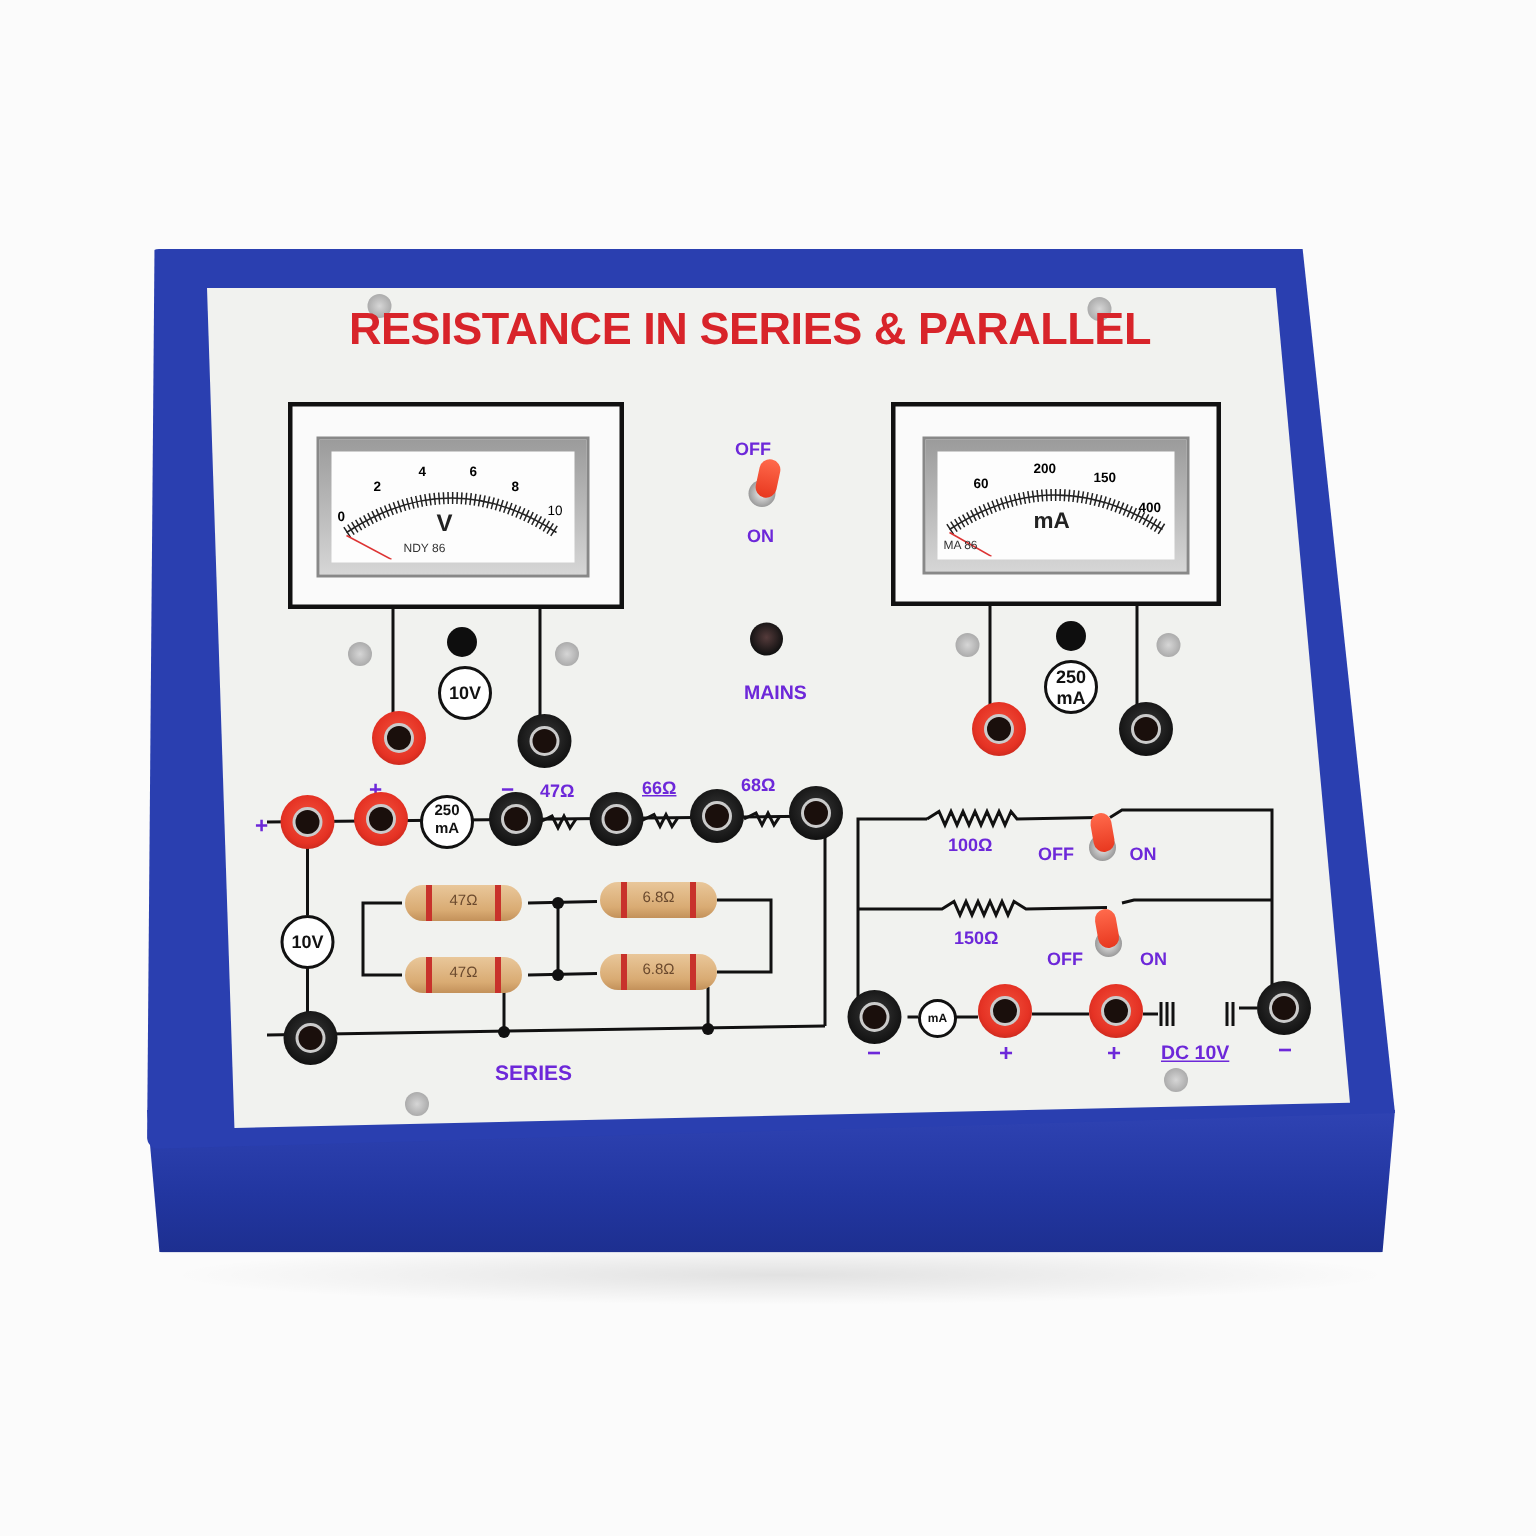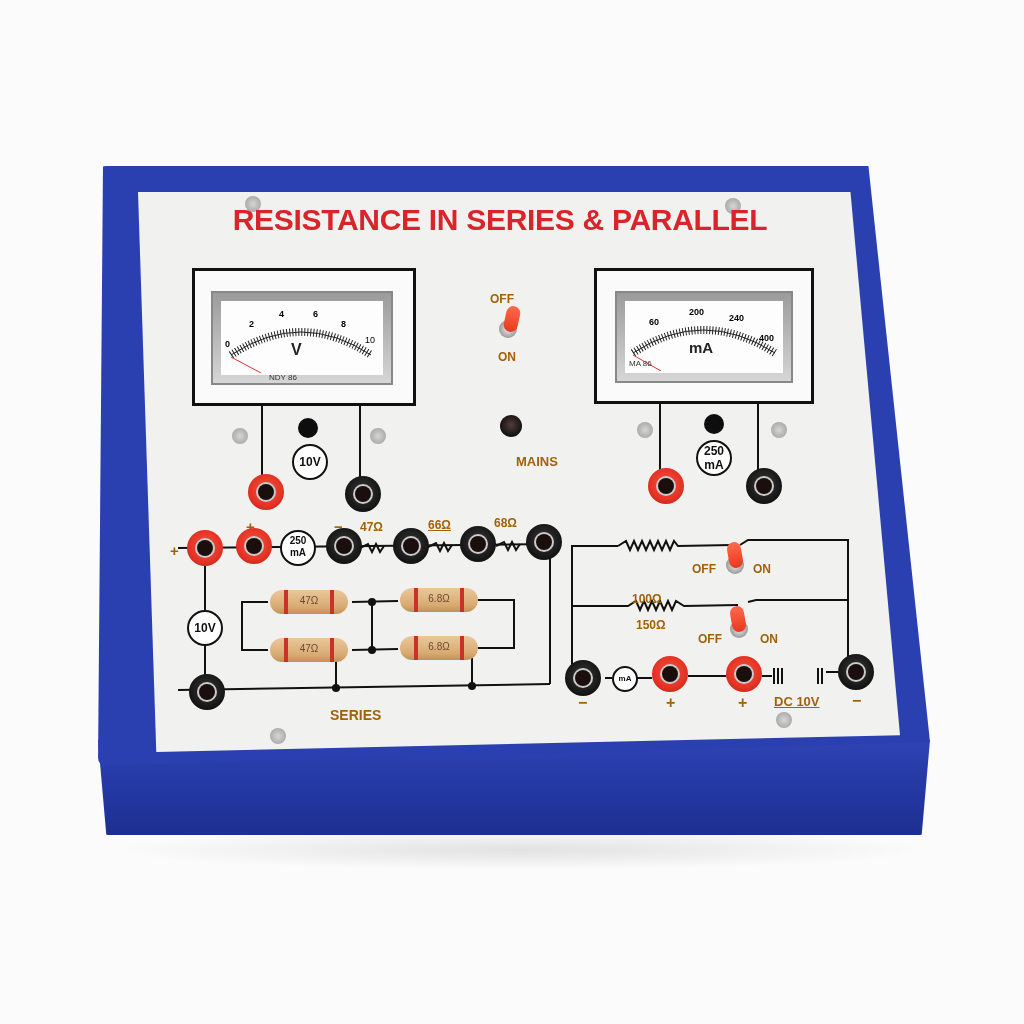--- a/index.html
+++ b/index.html
@@ -6,21 +6,21 @@
   body{width:1024px;height:1024px;position:relative;overflow:hidden;font-family:"Liberation Sans",sans-serif;}
   .abs{position:absolute;}
   .shadow{left:110px;top:830px;width:820px;height:40px;border-radius:50%;background:radial-gradient(ellipse at center,rgba(0,0,0,0.10),rgba(0,0,0,0) 70%);}
   .case-front{left:98px;top:740px;width:832px;height:95px;background:linear-gradient(#2f43b3,#2236a0 60%,#1d2f90);border-radius:0 0 10px 10px;clip-path:polygon(0 0,100% 0,99% 100%,1% 100%);}
   .case-top{left:98px;top:166px;width:832px;height:600px;background:#2a3fb0;clip-path:polygon(0.6% 0,92.6% 0,100% 96%,0 100%);border-radius:8px;}
   .panel{left:138px;top:192px;width:762px;height:560px;background:#f1f2ef;clip-path:polygon(0 0,93.5% 0,100% 97%,2.4% 100%);}
   .title{left:140px;top:203px;width:720px;text-align:center;color:#d8242a;font-weight:bold;font-size:30px;letter-spacing:-0.3px;}
   .meter-frame{border:3px solid #111;background:#fafafa;}
   .meter-window{background:linear-gradient(#9b9b9b,#d6d6d6);border:2px solid #888;}
   .meter-face{position:absolute;left:8px;top:8px;right:8px;bottom:8px;background:#fdfdfd;}
-  .lbl{font-weight:bold;color:#a16207;font-size:13px;}
+  .lbl{font-weight:bold;color:#6d28d9;font-size:13px;}
   .jack{width:36px;height:36px;border-radius:50%;}
   .jack.red{background:radial-gradient(circle at 50% 45%,#f2543f 0,#e53224 60%,#a71d14 100%);}
   .jack.black{background:radial-gradient(circle at 50% 45%,#3a3a3a 0,#161616 65%,#000 100%);}
   .jack .hole{position:absolute;left:10px;top:10px;width:16px;height:16px;border-radius:50%;background:#1a0f0c;box-shadow:0 0 0 2px #cbcbcb;}
   .circle-lbl{width:32px;height:32px;border:2px solid #111;border-radius:50%;background:#fff;text-align:center;font-weight:bold;font-size:12px;line-height:32px;color:#111;}
   .screw{width:16px;height:16px;border-radius:50%;background:radial-gradient(circle,#d6d6d6,#9a9a9a);}
   .resistor{width:78px;height:24px;border-radius:12px;background:linear-gradient(#e9c79a,#d9ab73 70%,#c3915a);}
   .resistor .band{position:absolute;top:0;width:4px;height:24px;background:#c8322b;}
   .resistor .txt{position:absolute;left:0;right:0;top:5px;text-align:center;font-size:10px;color:#6b4a2e;}
   .toggle{width:14px;height:26px;border-radius:7px;background:linear-gradient(#ff6a4c,#e8381f);}
@@ -101,49 +101,49 @@
         <path d="M10 54 Q80 8 150 54" stroke="#222" stroke-width="1" fill="none"></path>
         <line x1="10" y1="56" x2="40" y2="72" stroke="#d33" stroke-width="1"></line>
       </svg>
       <span class="abs" style="left:4px;top:38px;font-size:9px;font-weight:bold;">0</span>
       <span class="abs" style="left:28px;top:18px;font-size:9px;font-weight:bold;">2</span>
       <span class="abs" style="left:58px;top:8px;font-size:9px;font-weight:bold;">4</span>
       <span class="abs" style="left:92px;top:8px;font-size:9px;font-weight:bold;">6</span>
       <span class="abs" style="left:120px;top:18px;font-size:9px;font-weight:bold;">8</span>
       <span class="abs" style="left:144px;top:34px;font-size:9px;font-weight:normal;">10</span>
       <span class="abs" style="left:70px;top:40px;font-size:16px;font-weight:bold;color:#222;">V</span>
-      <span class="abs" style="left:4px;top:72px;font-size:8px;color:#333;padding-left:44px;">NDY 86</span>
+      <span class="abs" style="left:4px;top:60px;font-size:8px;color:#333;padding-left:44px;">NDY 86</span>
     </div>
   </div>
 </div>
 
 <div class="abs meter-frame" style="left:594px;top:268px;width:214px;height:130px;">
   <div class="abs meter-window" style="left:18px;top:20px;width:174px;height:88px;">
     <div class="meter-face">
       <svg width="156" height="70" style="position:absolute;left:0;top:0">
         <path d="M8 52 Q78 6 150 52" stroke="#222" stroke-width="8" fill="none" stroke-dasharray="1 2"></path>
         <path d="M8 52 Q78 6 150 52" stroke="#222" stroke-width="1" fill="none"></path>
         <line x1="8" y1="54" x2="36" y2="70" stroke="#d33" stroke-width="1"></line>
       </svg>
       <span class="abs" style="left:24px;top:16px;font-size:9px;font-weight:bold;">60</span>
       <span class="abs" style="left:64px;top:6px;font-size:9px;font-weight:bold;">200</span>
-      <span class="abs" style="left:104px;top:12px;font-size:9px;font-weight:bold;">240</span>
+      <span class="abs" style="left:104px;top:12px;font-size:9px;font-weight:bold;">150</span>
       <span class="abs" style="left:134px;top:32px;font-size:9px;font-weight:bold;">400</span>
       <span class="abs" style="left:64px;top:38px;font-size:15px;font-weight:bold;color:#222;">mA</span>
       <span class="abs" style="left:4px;top:58px;font-size:8px;color:#333;">MA 86</span>
     </div>
   </div>
 </div>
 
 <span class="abs lbl" style="left:490px;top:292px;font-size:12px;">OFF</span>
 <div class="abs toggle-base" style="left:499px;top:320px"></div>
 <div class="abs toggle" style="left:505px;top:306px;transform:rotate(12deg);"></div>
 <span class="abs lbl" style="left:498px;top:350px;font-size:12px;">ON</span>
 <div class="abs led" style="left:500px;top:415px"></div>
-<span class="abs lbl" style="left:516px;top:454px;font-size:13px;">MAINS</span>
+<span class="abs lbl" style="left:496px;top:454px;font-size:13px;">MAINS</span>
 
 <div class="abs hole-dark" style="left:298px;top:418px"></div>
 <div class="abs circle-lbl" style="left:292px;top:444px"><span>10V</span></div>
 <div class="abs jack red" style="left:248px;top:474px">
     <div class="hole"></div>
   </div>
 <div class="abs jack black" style="left:345px;top:476px">
     <div class="hole"></div>
   </div>
 
@@ -208,21 +208,21 @@
     <div class="band" style="right:14px"></div>
   <div class="txt">47Ω</div>
 </div>
 <div class="abs resistor" style="left:400px;top:636px">
   <div class="band" style="left:14px"></div>
     <div class="band" style="right:14px"></div>
   <div class="txt">6.8Ω</div>
 </div>
 <span class="abs lbl" style="left:330px;top:707px;font-size:14px;">SERIES</span>
 
-<span class="abs lbl" style="left:632px;top:556px;font-size:12px;margin-top:36px;">100Ω</span>
+<span class="abs lbl" style="left:632px;top:556px;font-size:12px;">100Ω</span>
 <span class="abs lbl" style="left:692px;top:562px;font-size:12px;">OFF</span>
 <div class="abs toggle-base" style="left:726px;top:556px"></div>
 <div class="abs toggle" style="left:728px;top:542px;transform:rotate(-10deg);"></div>
 <span class="abs lbl" style="left:753px;top:562px;font-size:12px;">ON</span>
 
 <span class="abs lbl" style="left:636px;top:618px;font-size:12px;">150Ω</span>
 <span class="abs lbl" style="left:698px;top:632px;font-size:12px;">OFF</span>
 <div class="abs toggle-base" style="left:730px;top:620px"></div>
 <div class="abs toggle" style="left:731px;top:606px;transform:rotate(-10deg);"></div>
 <span class="abs lbl" style="left:760px;top:632px;font-size:12px;">ON</span>

